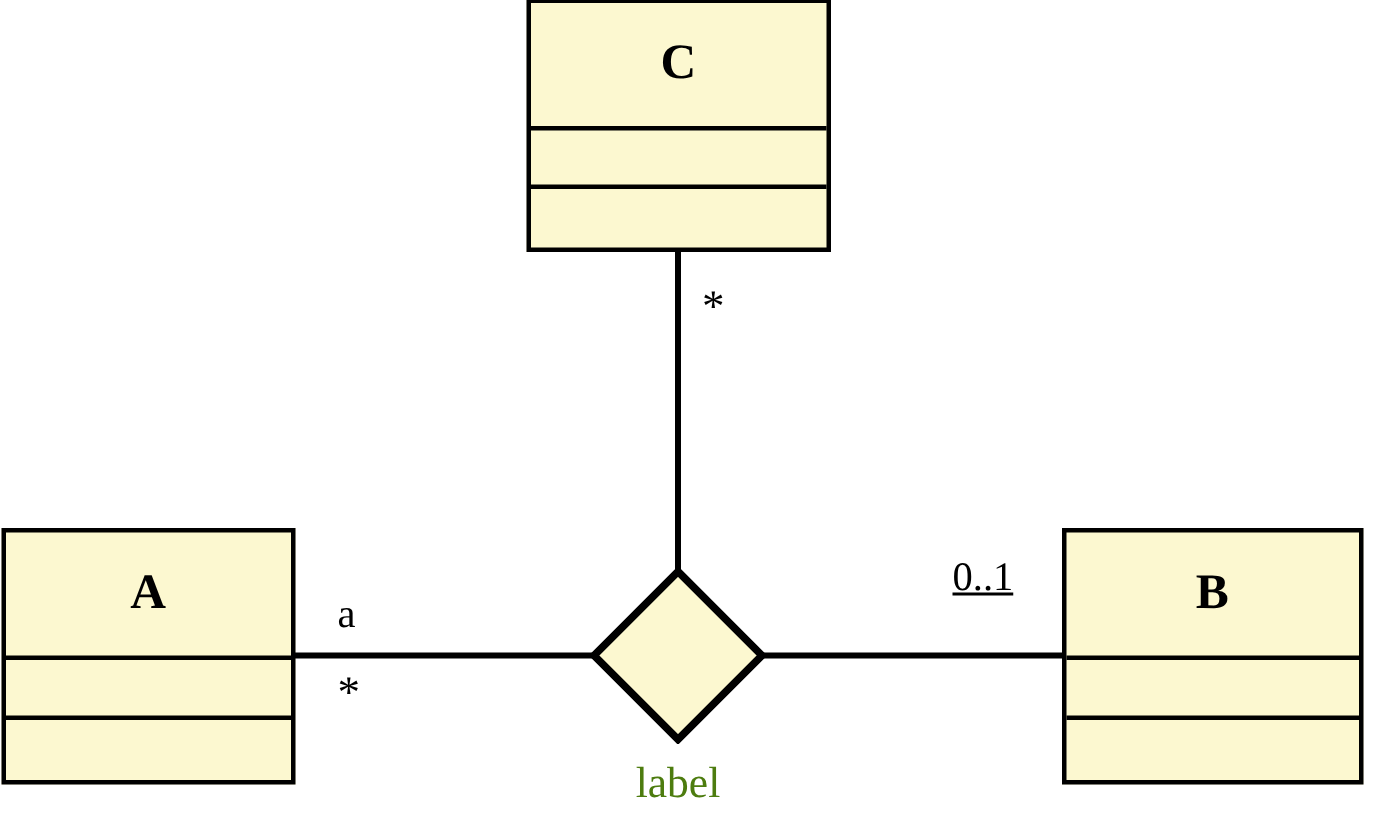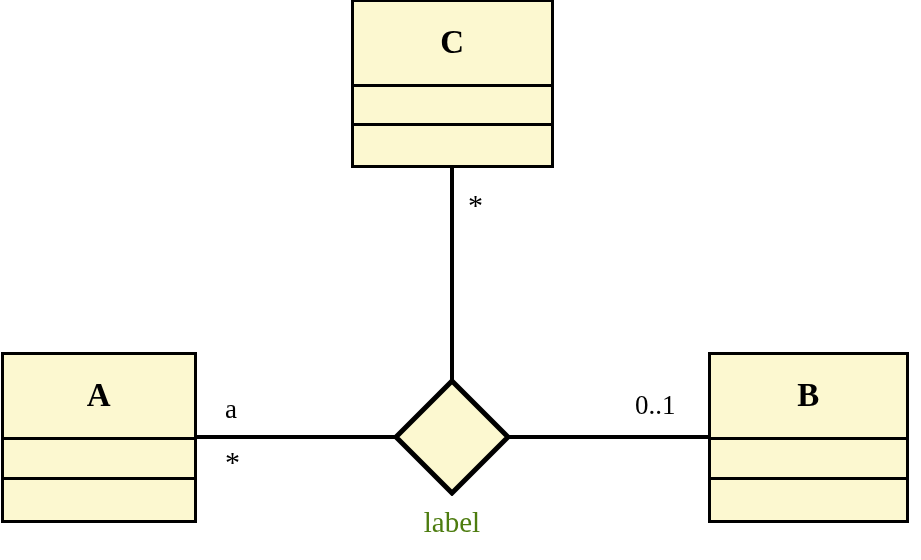--- a/index.html
+++ b/index.html
@@ -88,21 +88,21 @@
     font-size: 27px;
     color: #000000;
     line-height: 1;
     white-space: nowrap;
   }
   .edge-label.asterisk { font-size: 30px; }
 
   #label-c-mult  { left: 468px; top: 190px; }
   #label-a-role  { left: 225px; top: 396px; }
   #label-a-mult  { left: 225px; top: 447px; }
-  #label-b-mult  { left: 635px; top: 392px; }
+  #label-b-mult  { left: 635px; top: 371px; text-decoration: underline; }
 
   #label-assoc-name {
     position: absolute;
     left: 393px;
     top: 508px;
     width: 118px;
     text-align: center;
     font-size: 29px;
     color: #4d7c0f;
     line-height: 1;

